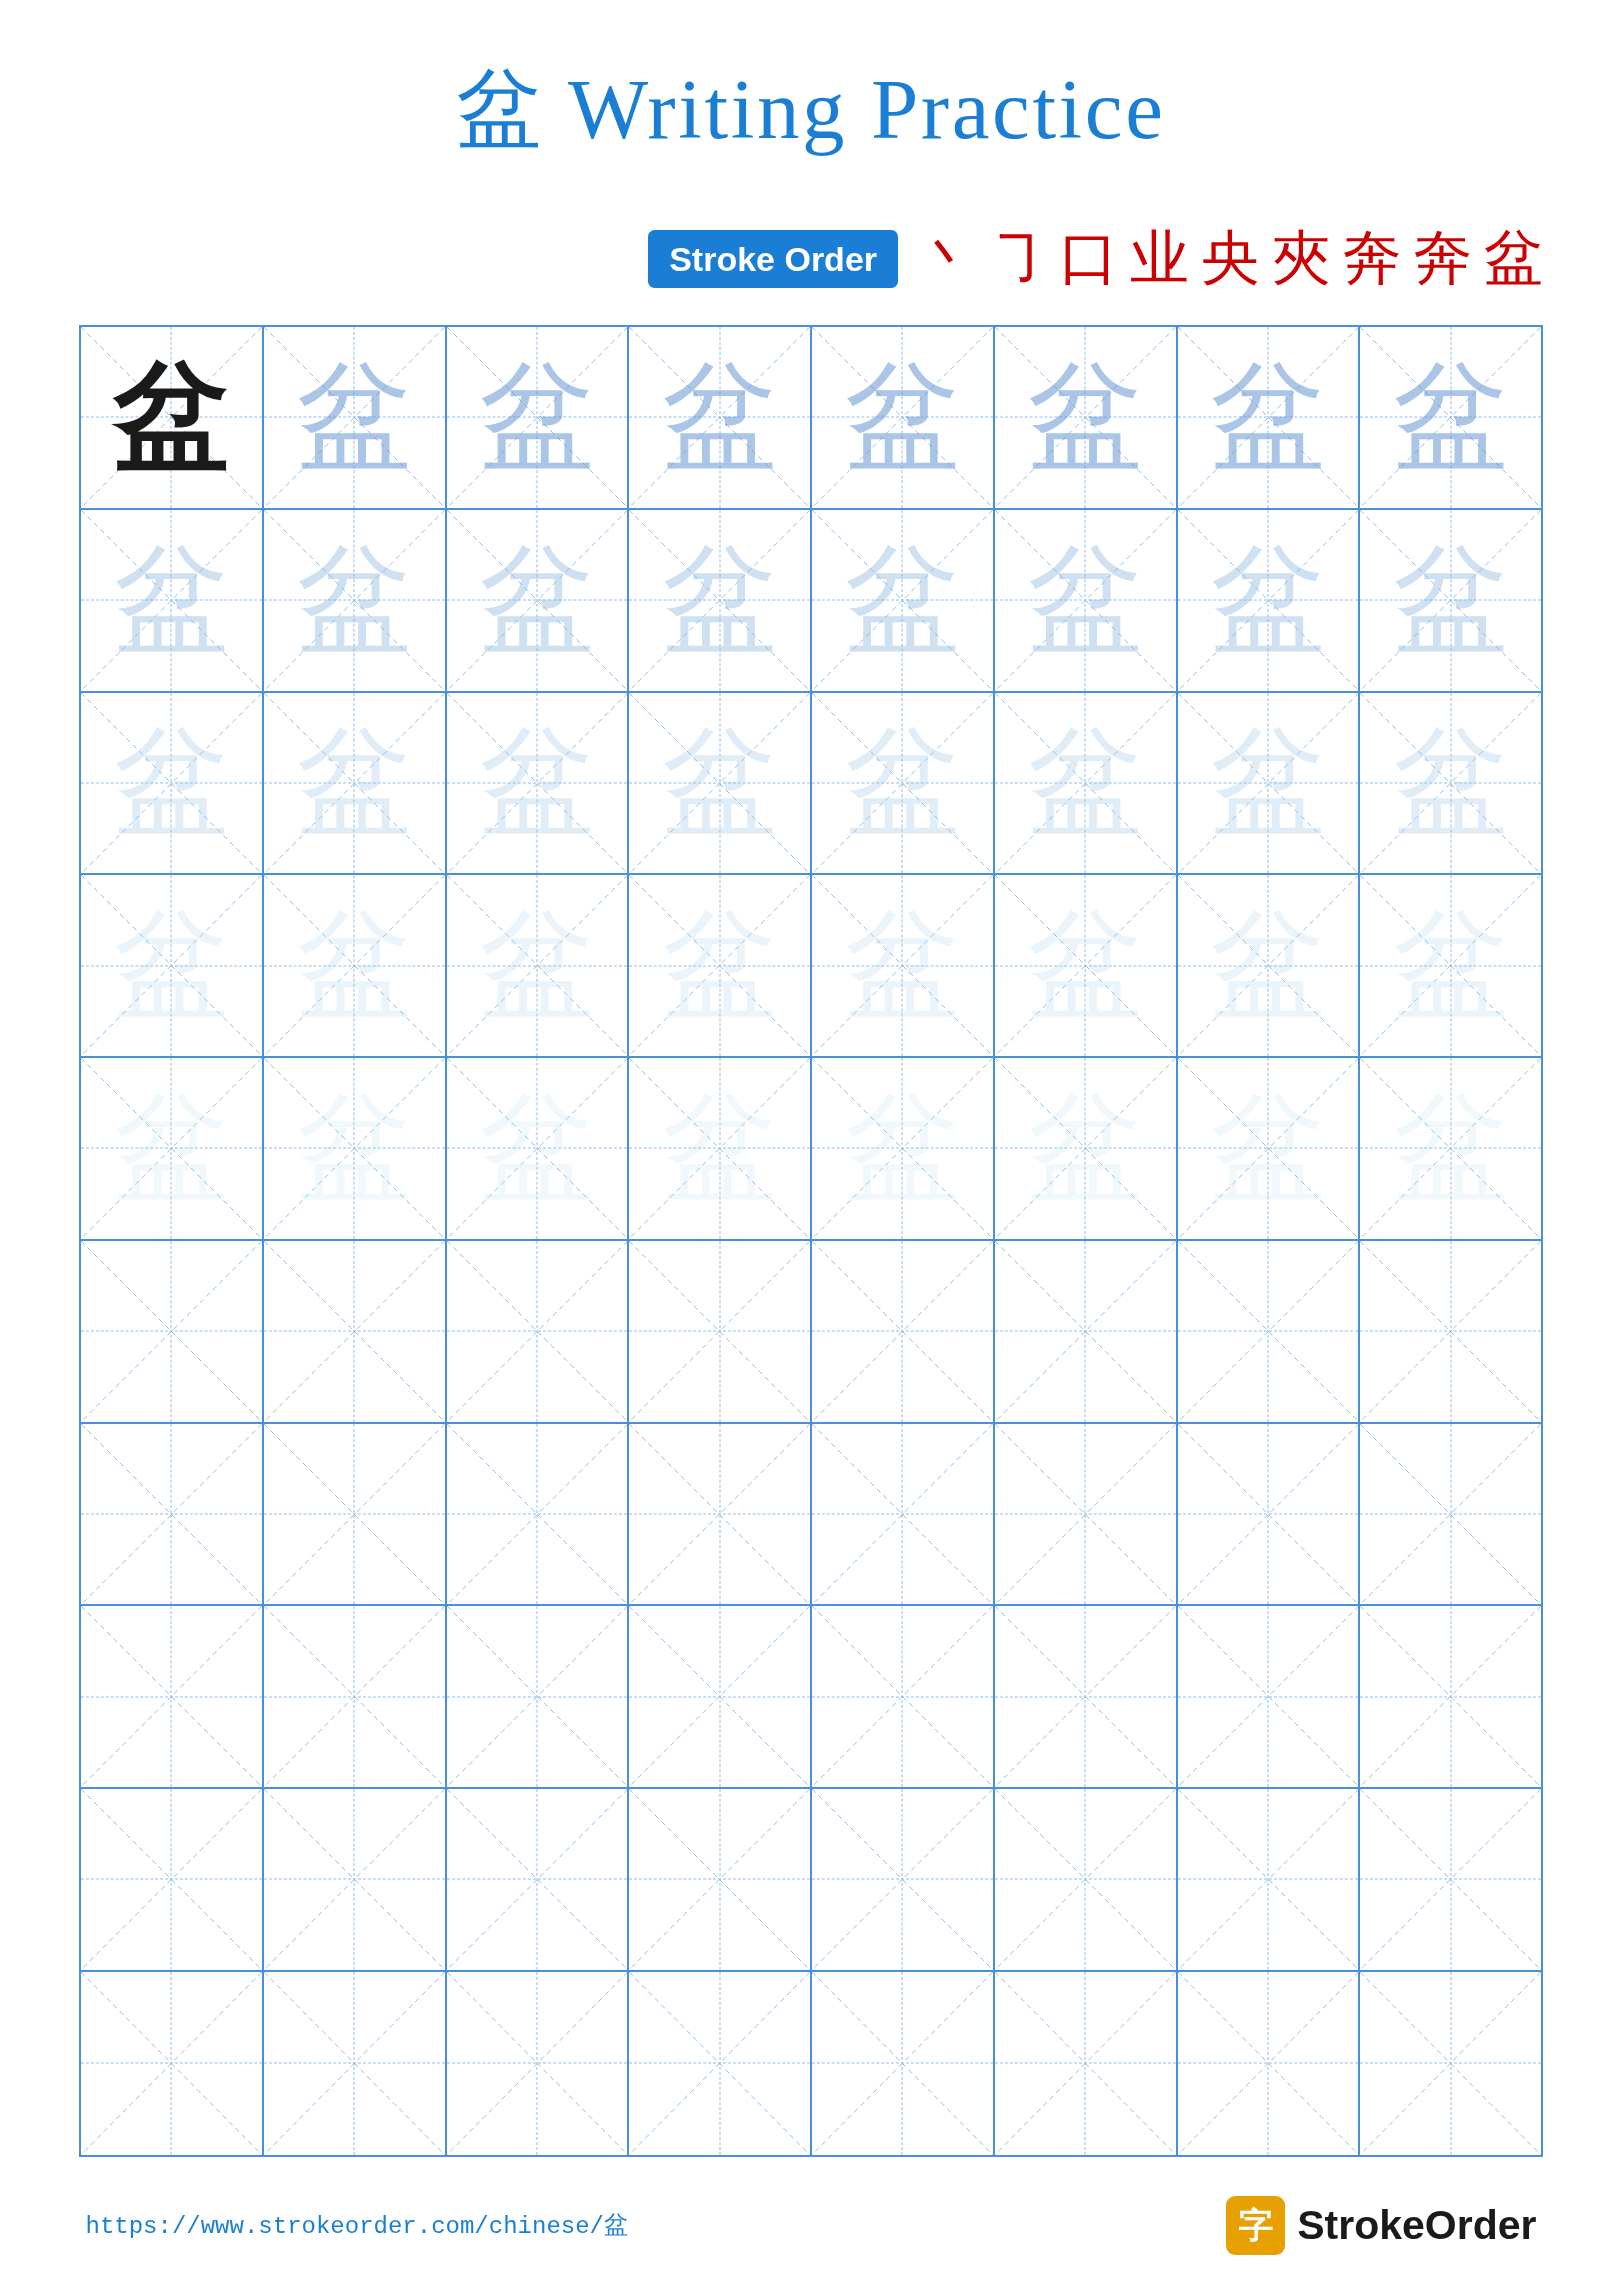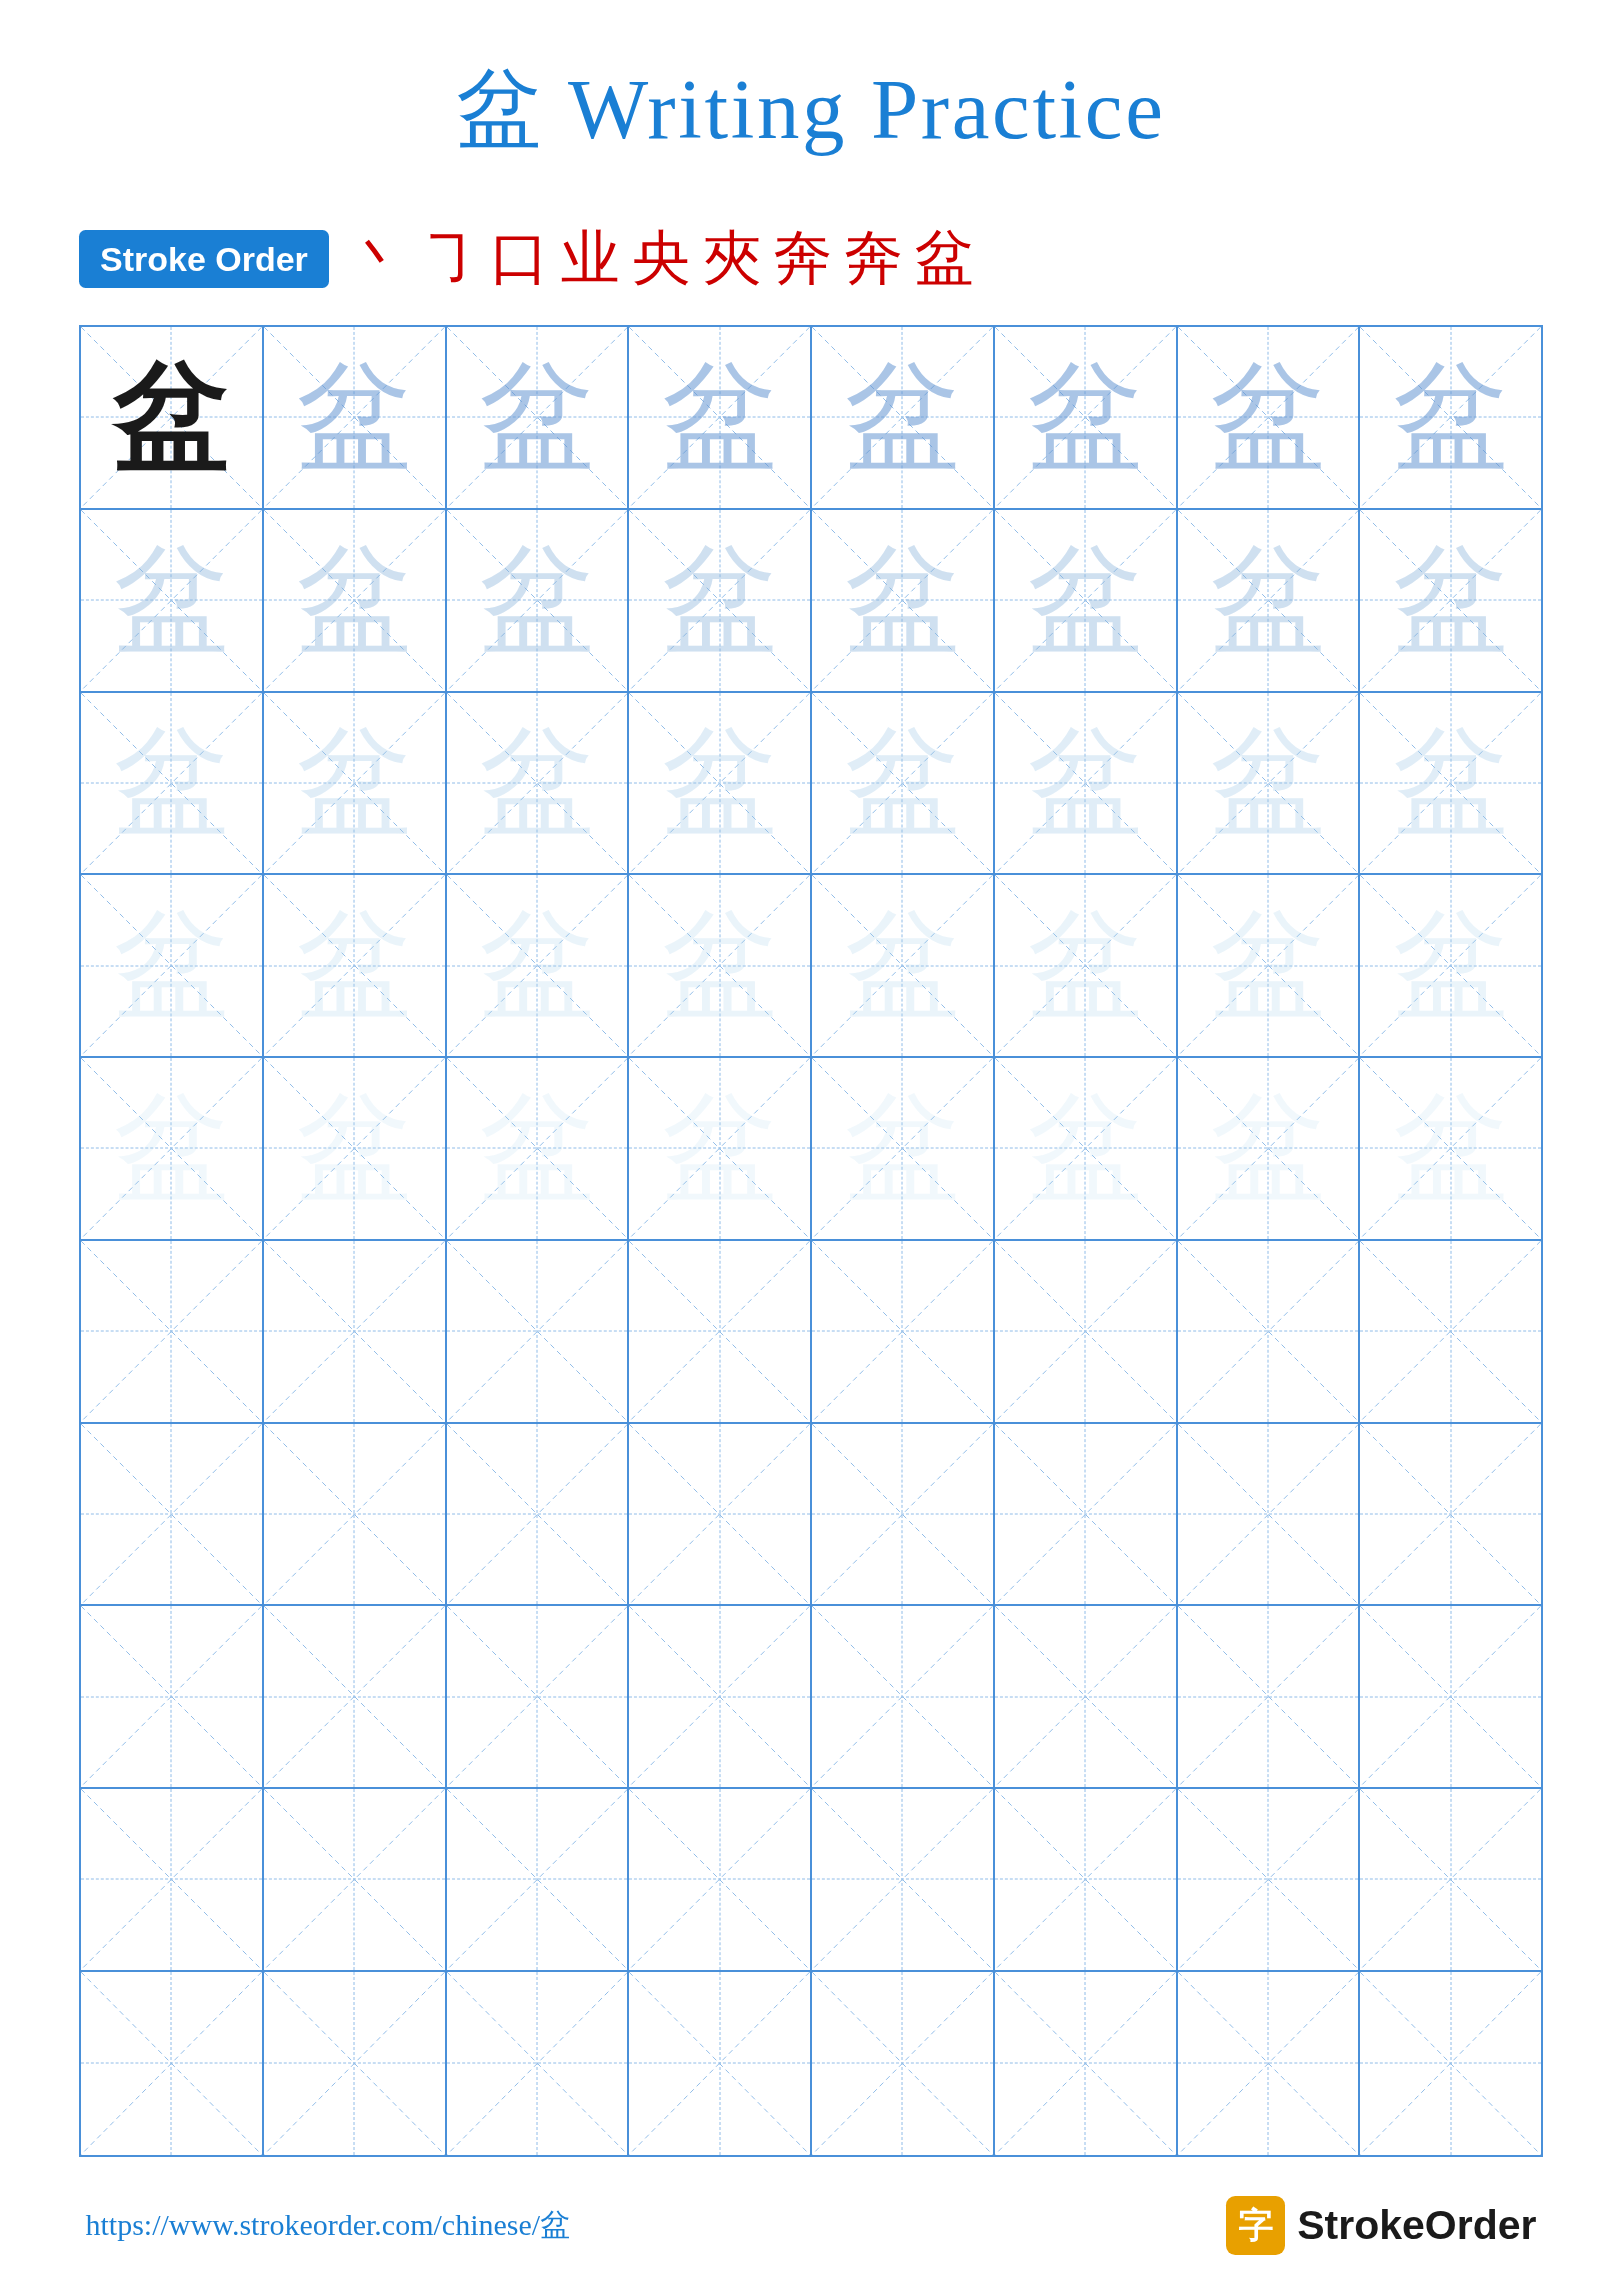--- a/index.html
+++ b/index.html
@@ -34,20 +34,21 @@
     .title .char {
       color: #1a7fd4;
     }
 
     .stroke-order-row {
       display: flex;
       align-items: center;
       width: 100%;
       margin-bottom: 26px;
       gap: 19.6px;
+      justify-content: flex-end;
     }
 
     .stroke-order-badge {
       background: #1a7fd4;
       color: #fff;
       font-size: 34px;
       font-weight: bold;
       padding: 9.2px 21px;
       border-radius: 6.5px;
       white-space: nowrap;
@@ -170,22 +171,22 @@
       width: 100%;
       display: flex;
       align-items: center;
       justify-content: space-between;
       margin-top: 39px;
       padding: 0 6.5px;
     }
 
     .footer-url {
       color: #1a7fd4;
-      font-size: 30px;
-      font-family: Liberation Serif, serif;
+      font-size: 24px;
+      font-family: Liberation Mono, monospace;
     }
 
     .footer-logo {
       display: flex;
       align-items: center;
       gap: 11.8px;
     }
 
     .footer-logo-icon {
       width: 59px;

